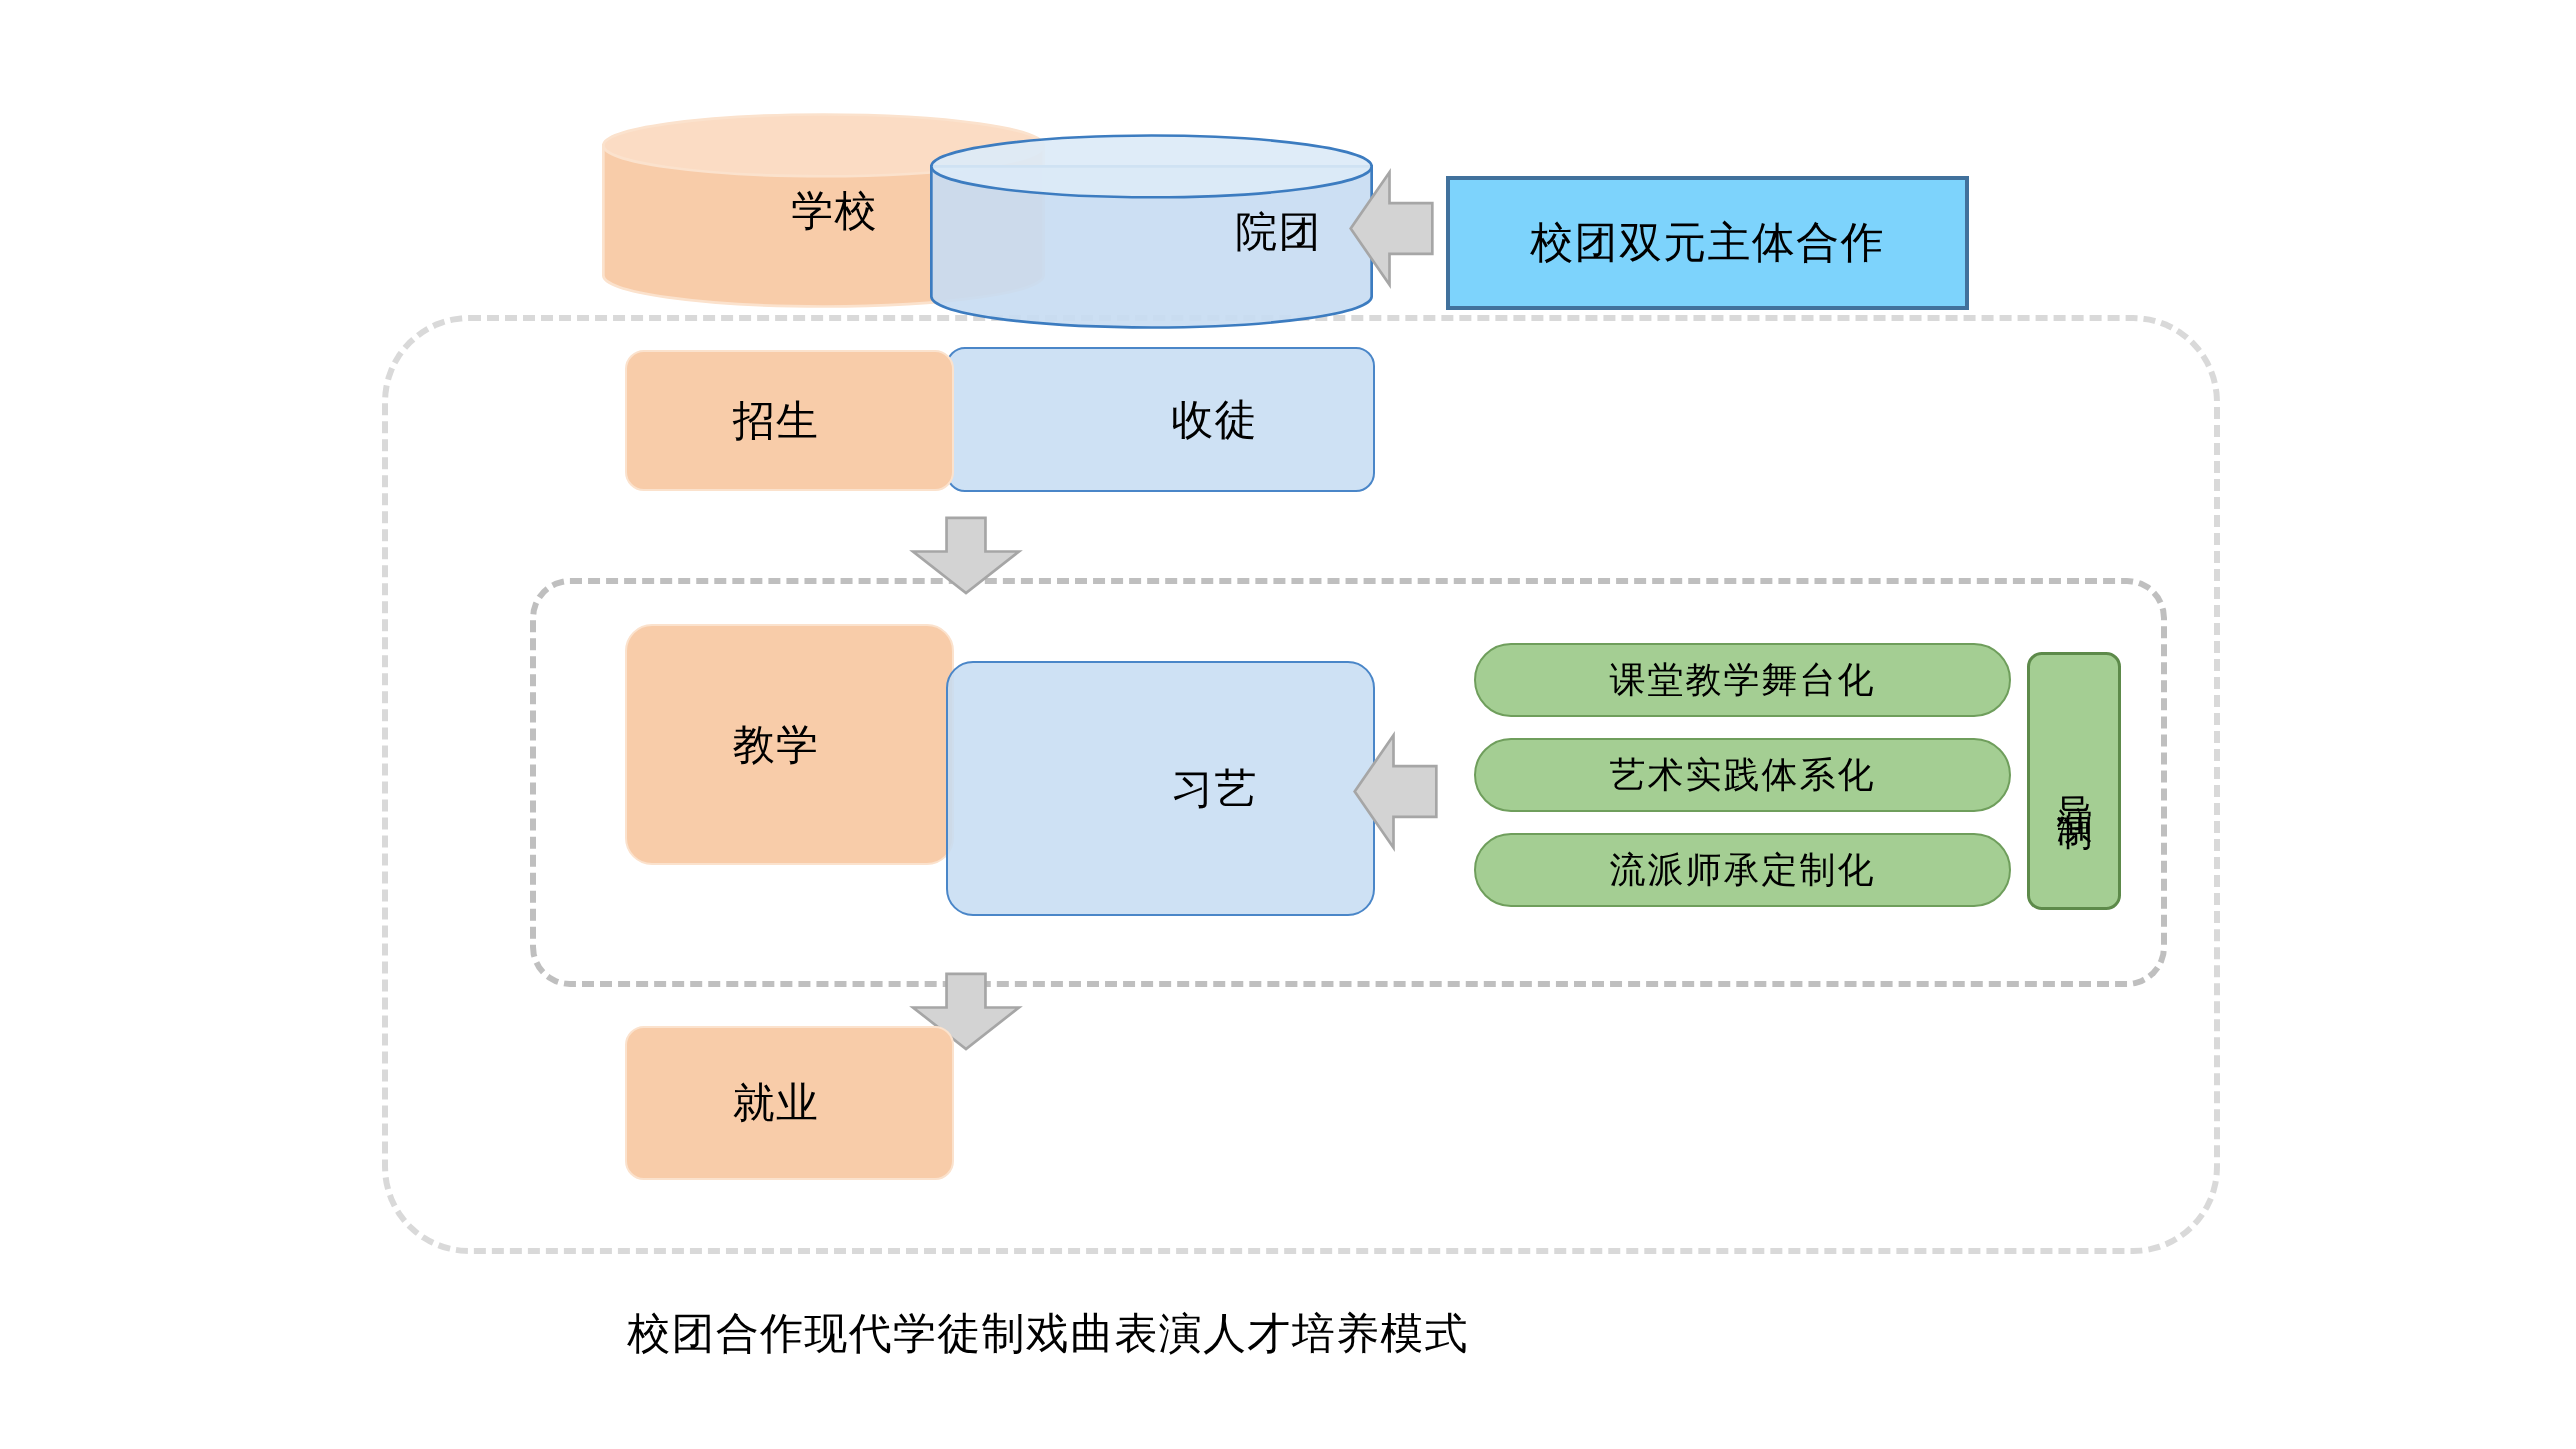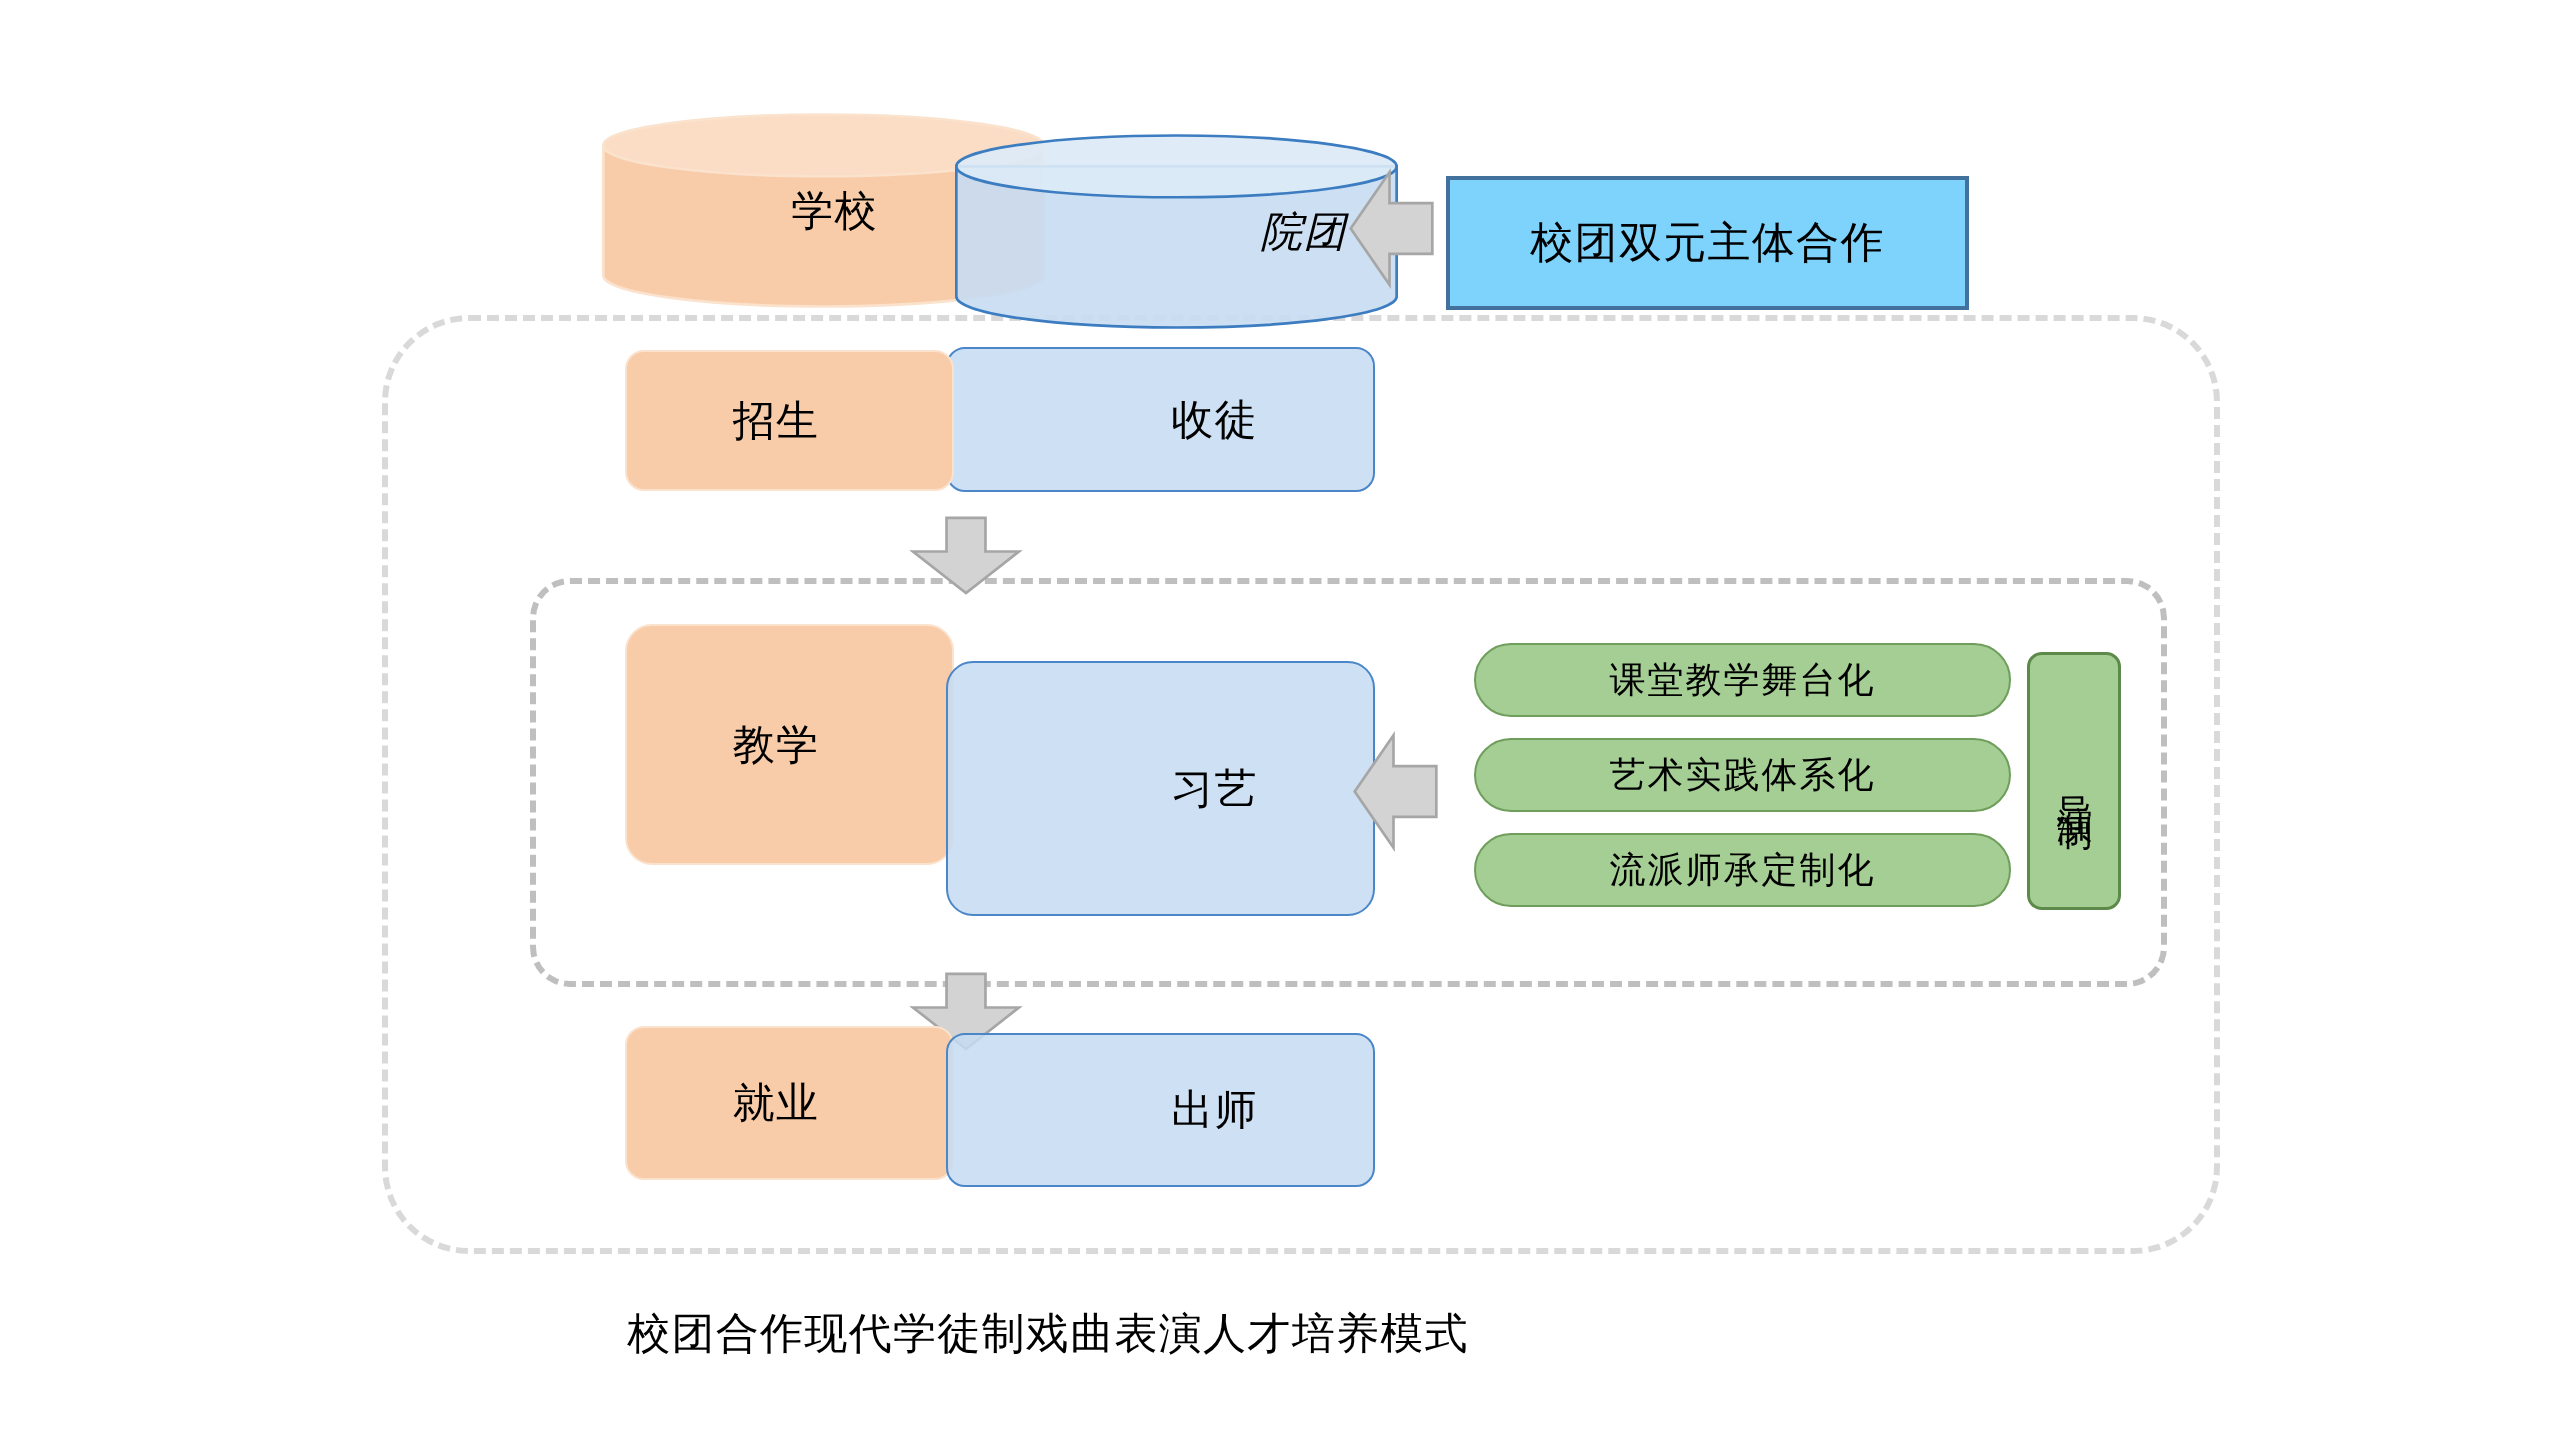--- a/index.html
+++ b/index.html
@@ -52,21 +52,21 @@
     width: 100%;
     height: 100%;
     display: flex;
     align-items: center;
     justify-content: center;
     font-size: 42px;
     color: #000000;
     letter-spacing: 1.3px;
   }
   #cyl-school { left: 602px; top: 113px; width: 443px; height: 195px; }
-  #cyl-troupe { left: 955px; top: 134px; width: 443px; height: 195px; font-style: italic; }
+  #cyl-troupe { left: 930px; top: 134px; width: 443px; height: 195px; }
   #cyl-school .cyl-label { padding-right: 127px; margin-left: 11px; }
   #cyl-troupe .cyl-label { padding-left: 127px; }
 
   
   .rbox {
     position: absolute;
     box-sizing: border-box;
     display: flex;
     align-items: center;
     justify-content: center;
@@ -262,20 +262,17 @@
 
   <div class="down-arrow" id="arrow-2">
     <svg width="114" height="81" viewBox="0 0 170 120">
       <path d="M56,4 L114,4 L114,54 L164,54 L85,116 L6,54 L56,54 Z" fill="#D3D3D3" stroke="#A6A6A6" stroke-width="4" stroke-linejoin="miter"></path>
     </svg>
   </div>
 
   <div class="rbox orange" id="box-jiuye">
     <span class="rbox-text">就业</span>
   </div>
-  <div class="rbox blue" id="box-chushi">
-    <span class="rbox-text">出师</span>
-  </div>
 
   <div id="caption">校团合作现代学徒制戏曲表演人才培养模式</div>
 
 </div>
 
 
 </body></html>

